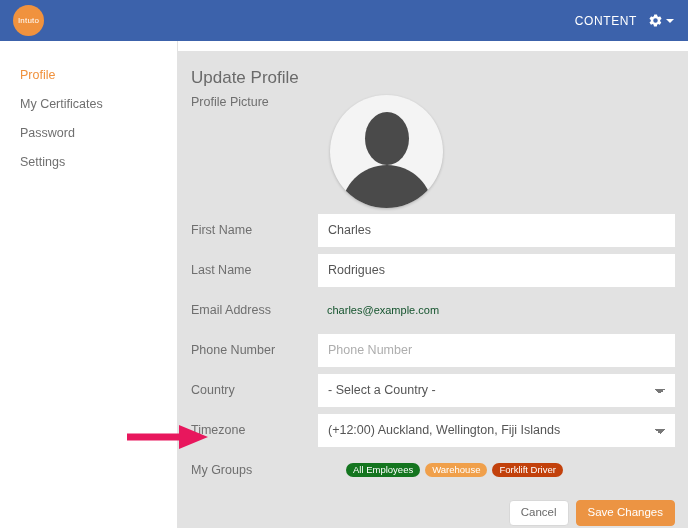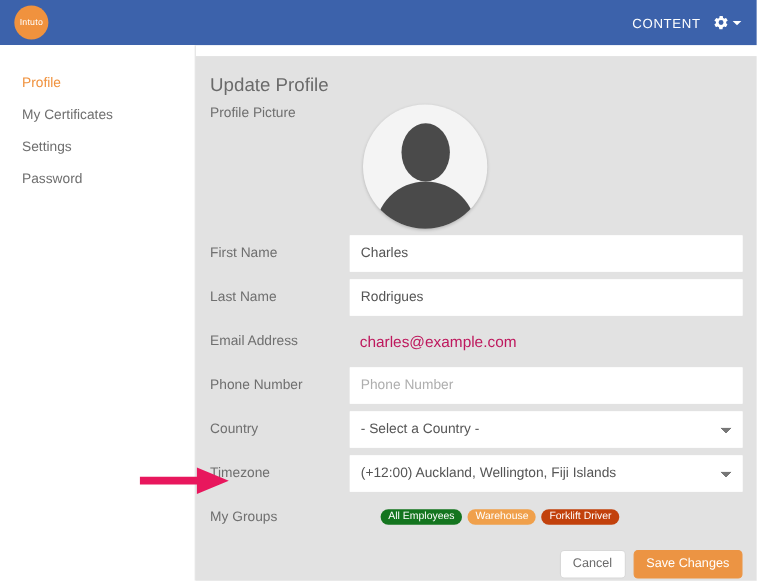--- a/index.html
+++ b/index.html
@@ -147,22 +147,22 @@
     background-image:
       linear-gradient(45deg, transparent 50%, #777 50%),
       linear-gradient(135deg, #777 50%, transparent 50%);
     background-position:
       calc(100% - 14px) 14px,
       calc(100% - 9px) 14px;
     background-size: 5px 5px, 5px 5px;
     background-repeat: no-repeat;
   }
   .static-val {
-    font-size: 14px;
-    color: #be185d;
+    font-size: 11px;
+    color: #14532d;
     padding-left: 9px;
   }
 
   
   .badges { display: flex; gap: 5px; padding-left: 9px; }
   .badge {
     font-size: 9.5px;
     color: #ffffff;
     padding: 2px 7px 3px;
     border-radius: 9px;
@@ -213,22 +213,22 @@
           <path fill="#ffffff" d="M19.4 13a7.6 7.6 0 0 0 0-2l2-1.6a.5.5 0 0 0 .1-.6l-1.9-3.2a.5.5 0 0 0-.6-.2l-2.3.9a7.3 7.3 0 0 0-1.7-1l-.4-2.5a.5.5 0 0 0-.5-.4h-3.8a.5.5 0 0 0-.5.4l-.4 2.5a7.3 7.3 0 0 0-1.7 1l-2.3-.9a.5.5 0 0 0-.6.2L2.5 8.8a.5.5 0 0 0 .1.6L4.6 11a7.6 7.6 0 0 0 0 2l-2 1.6a.5.5 0 0 0-.1.6l1.9 3.2a.5.5 0 0 0 .6.2l2.3-.9a7.3 7.3 0 0 0 1.7 1l.4 2.5a.5.5 0 0 0 .5.4h3.8a.5.5 0 0 0 .5-.4l.4-2.5a7.3 7.3 0 0 0 1.7-1l2.3.9a.5.5 0 0 0 .6-.2l1.9-3.2a.5.5 0 0 0-.1-.6zM12 15.6A3.6 3.6 0 1 1 15.6 12 3.6 3.6 0 0 1 12 15.6z"></path>
         </svg>
         <span class="caret-down"></span>
       </span>
     </div>
   </div>
 
   <div class="sidebar">
     <div class="side-item active">Profile</div>
     <div class="side-item">My Certificates</div>
+    <div class="side-item">Password</div>
     <div class="side-item">Settings</div>
-    <div class="side-item">Password</div>
   </div>
 
   <div class="content">
 
     <div class="page-title">Update Profile</div>
 
     <div class="form-row row-avatar">
       <div class="f-label">Profile Picture</div>
       <div class="f-control">
         <div class="avatar">

